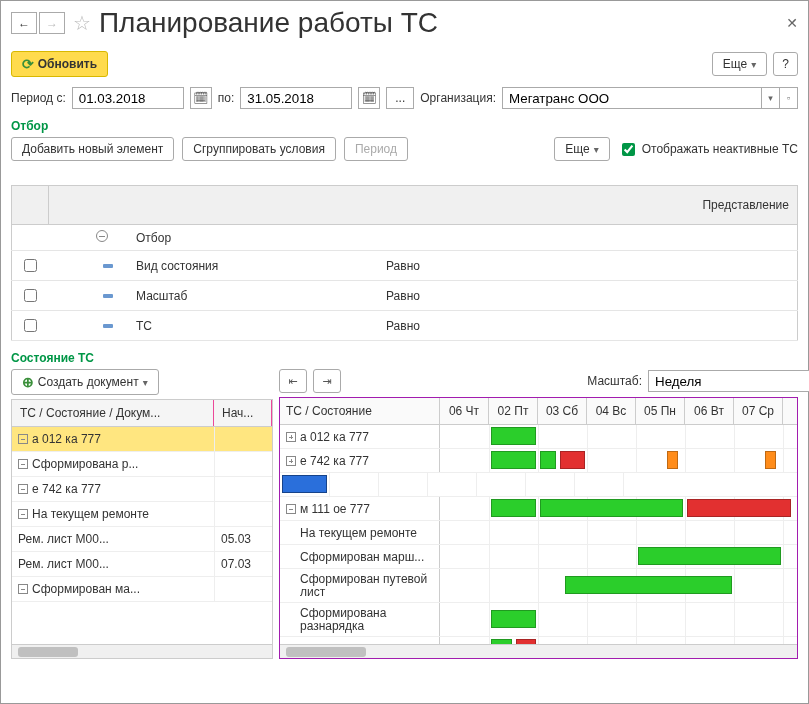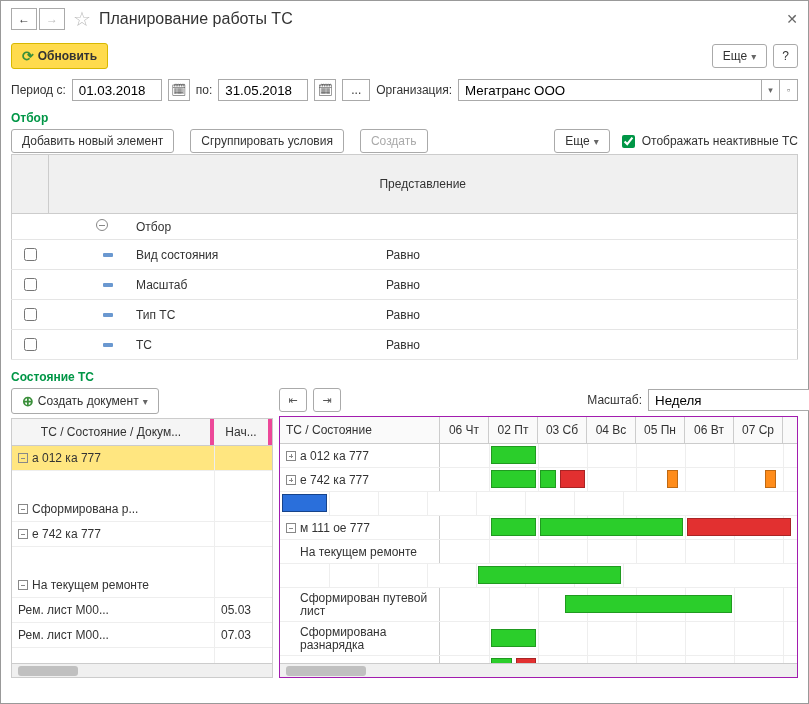--- a/index.html
+++ b/index.html
@@ -3,69 +3,69 @@
 <meta charset="utf-8">
 <style>
   * { box-sizing: border-box; }
   body { margin: 0; font-family: Arial, sans-serif; font-size: 12px; color: #333; background: #fff; }
   .window { width: 809px; height: 704px; border: 1px solid #999; padding: 6px 10px 10px 10px; position: relative; }
   .titlebar { display: flex; align-items: center; margin-bottom: 12px; }
   .nav-btns { display: flex; gap: 2px; margin-right: 8px; }
   .nav-btn { width: 26px; height: 22px; border: 1px solid #aaa; background: #fff; display: flex; align-items: center; justify-content: center; cursor: pointer; }
   .nav-btn.disabled { color: #bbb; }
   .star-icon { color: #bbb; font-size: 20px; margin-right: 8px; }
-  .title { font-size: 16px; color: #333; }
+  .title { font-size: 28px; color: #333; }
   .close-icon { margin-left: auto; color: #666; font-size: 14px; cursor: pointer; }
   .toolbar1 { display: flex; align-items: center; margin-bottom: 10px; }
   .btn { border: 1px solid #aaa; background: #fff; padding: 4px 10px; cursor: pointer; display: inline-flex; align-items: center; gap: 4px; border-radius: 3px; }
   .btn-yellow { background: #ffdb4d; border-color: #d8b800; font-weight: bold; }
   .btn-yellow .refresh-icon { color: #3a8f3a; font-size: 14px; }
   .btn-group-right { margin-left: auto; display: flex; gap: 6px; }
   .btn-more::after { content: " ▾"; color: #666; font-size: 10px; }
   .btn-help { padding: 4px 8px; }
   .period-row { display: flex; align-items: center; margin-bottom: 10px; gap: 6px; }
   .lbl { color: #333; }
   .input-field { border: 1px solid #aaa; padding: 3px 6px; background: #fff; height: 22px; }
-  .date-field { width: 90px; }
+  .date-field { width: 112px; }
   .cal-btn { width: 22px; height: 22px; border: 1px solid #aaa; display: flex; align-items: center; justify-content: center; background: #fff; cursor: pointer; }
   .dot-btn { width: 28px; height: 22px; border: 1px solid #aaa; display: flex; align-items: center; justify-content: center; background: #fff; cursor: pointer; }
   .org-field { flex: 1; display: flex; }
   .org-field input { flex: 1; border: 1px solid #aaa; padding: 3px 6px; height: 22px; }
   .org-btn { width: 18px; height: 22px; border: 1px solid #aaa; border-left: none; background: #fff; display: flex; align-items: center; justify-content: center; cursor: pointer; font-size: 9px; color: #666; }
   .section-title { color: #009646; font-weight: bold; margin-bottom: 4px; }
-  .filter-toolbar { display: flex; gap: 16px; align-items: flex-start; margin-bottom: 1px; }
+  .filter-toolbar { display: flex; gap: 8px; align-items: flex-start; margin-bottom: 24px; }
   .btn-disabled { color: #aaa; }
   .checkbox-wrap { display: flex; align-items: center; gap: 4px; }
   .checkbox-wrap input { accent-color: #009646; }
   .filter-table { border: 1px solid #ccc; width: 100%; border-collapse: collapse; margin-bottom: 10px; }
-  .filter-table th { background: #f0f0f0; border: 1px solid #ccc; padding: 22px 8px; text-align: center; font-weight: normal; }
+  .filter-table th { background: #f0f0f0; border: 1px solid #ccc; padding: 12px 8px; text-align: right; font-weight: normal; }
   .filter-table td { border-bottom: 1px solid #e5e5e5; padding: 5px 8px; vertical-align: middle; }
   .filter-table tr.group td { background: #fff; }
   .row-cb { width: 28px; text-align: center; }
   .row-icon { width: 40px; text-align: center; color: #888; }
   .dash-icon { color: #56a; font-size: 10px; display:inline-block; width:10px; height:4px; background:#6a98d0; border-radius:1px; vertical-align:middle;}
   .circ-minus { display:inline-block; width:12px; height:12px; border:1px solid #888; border-radius:50%; position:relative; }
   .circ-minus::after { content:""; position:absolute; left:2px; right:2px; top:50%; height:1px; background:#888; }
   .lower { display: flex; gap: 6px; height: 290px; }
   .left-pane { width: 262px; display: flex; flex-direction: column; }
   .left-toolbar { display: flex; margin-bottom: 4px; }
   .btn-create { }
   .plus-icon { color: #3a8f3a; font-size: 14px; font-weight: bold; }
   .tree-table { border: 1px solid #ccc; flex: 1; overflow: hidden; display: flex; flex-direction: column; }
   .tree-head { display: flex; background: #f5f5f5; border-bottom: 1px solid #ccc; }
-  .tree-head .col { padding: 6px 8px; border-right: 4px solid #ec4899; text-align: center; }
+  .tree-head .col { padding: 6px 8px; border-right: 1px solid #ec4899; }
   .col-doc { flex: 1; }
   .col-start { width: 58px; }
   .tree-body { overflow-y: auto; flex: 1; }
   .tree-row { display: flex; border-bottom: 1px solid #eee; }
   .tree-row .c1 { flex: 1; padding: 5px 6px; display: flex; align-items: center; gap: 4px; overflow: hidden; white-space: nowrap; text-overflow: ellipsis; }
   .tree-row .c2 { width: 58px; padding: 5px 6px; border-left:1px solid #eee; }
   .tree-row.sel { background: #ffe680; }
   .ind1 { padding-left: 6px; }
-  .ind2 { padding-left: 22px; margin-top: 26px; }
+  .ind2 { padding-left: 22px; }
   .ind3 { padding-left: 44px; }
   .right-pane { flex: 1; display: flex; flex-direction: column; }
   .right-toolbar { display: flex; align-items: center; margin-bottom: 4px; gap: 6px; }
   .icon-btn { width: 28px; height: 24px; border: 1px solid #aaa; border-radius: 3px; background: #fff; display: flex; align-items: center; justify-content: center; cursor: pointer; font-size: 11px; color: #555; }
   .scale-lbl { margin-left: auto; text-align: center; }
   .scale-field { width: 150px; display: flex; }
   .scale-field input { flex:1; border:1px solid #aaa; padding:3px 6px; height:22px; }
   .gantt { border: 1px solid #a21caf; flex: 1; overflow: hidden; display: flex; flex-direction: column; }
   .gantt-head { display: flex; background: #fafafa; border-bottom: 1px solid #ccc; }
   .gantt-head .gcol-name { width: 160px; padding: 6px 6px; border-right: 1px solid #ccc; }
@@ -137,21 +137,21 @@
 
   <div class="section-title">Отбор</div>
   <div class="filter-toolbar">
     <div class="btn">
         <span>Добавить новый элемент</span>
       </div>
     <div class="btn">
         <span>Сгруппировать условия</span>
       </div>
     <div class="btn btn-disabled">
-        <span>Создать</span>
+        <span>Период</span>
       </div>
     <div style="margin-left:auto; display:flex; gap:8px; align-items:center;">
       <div class="btn btn-more">
           <span>Еще</span>
         </div>
       <label class="checkbox-wrap">
         <input type="checkbox" checked="" style="">
         <span>Отображать неактивные ТС</span>
       </label>
     </div>
@@ -183,27 +183,20 @@
         <td class="row-cb"><input type="checkbox" style=""></td>
         <td></td>
           <td class="row-icon"><span class="dash-icon"></span></td>
         <td>Масштаб</td>
         <td>Равно</td>
       </tr>
       <tr>
         <td class="row-cb"><input type="checkbox" style=""></td>
         <td></td>
           <td class="row-icon"><span class="dash-icon"></span></td>
-        <td>Тип ТС</td>
-        <td>Равно</td>
-      </tr>
-      <tr>
-        <td class="row-cb"><input type="checkbox" style=""></td>
-        <td></td>
-          <td class="row-icon"><span class="dash-icon"></span></td>
         <td>ТС</td>
         <td>Равно</td>
       </tr>
     </tbody>
   </table>
 
   <div class="section-title">Состояние ТС</div>
 
   <div class="lower">
 
@@ -371,20 +364,23 @@
                 <div class="grid" style="left: 49px;"></div>
                 <div class="grid" style="left: 98px;"></div>
                 <div class="grid" style="left: 147px;"></div>
                 <div class="grid" style="left: 196px;"></div>
                 <div class="grid" style="left: 245px;"></div>
                 <div class="grid" style="left: 294px;"></div>
                 <div class="grid" style="left: 343px;"></div>
               </div>
             </div>
             <div class="gantt-row">
+              <div class="gname" style="padding-left: 20px;">
+                <span style="overflow: hidden; text-overflow: ellipsis;">Сформирован марш...</span>
+              </div>
               <div class="gbars">
                 <div class="grid" style="left: 49px;"></div>
                 <div class="grid" style="left: 98px;"></div>
                 <div class="grid" style="left: 147px;"></div>
                 <div class="grid" style="left: 196px;"></div>
                 <div class="grid" style="left: 245px;"></div>
                 <div class="grid" style="left: 294px;"></div>
                 <div class="grid" style="left: 343px;"></div>
                 <div class="bar bar-green" style="left: 198px; width: 143px;"></div>
               </div>

